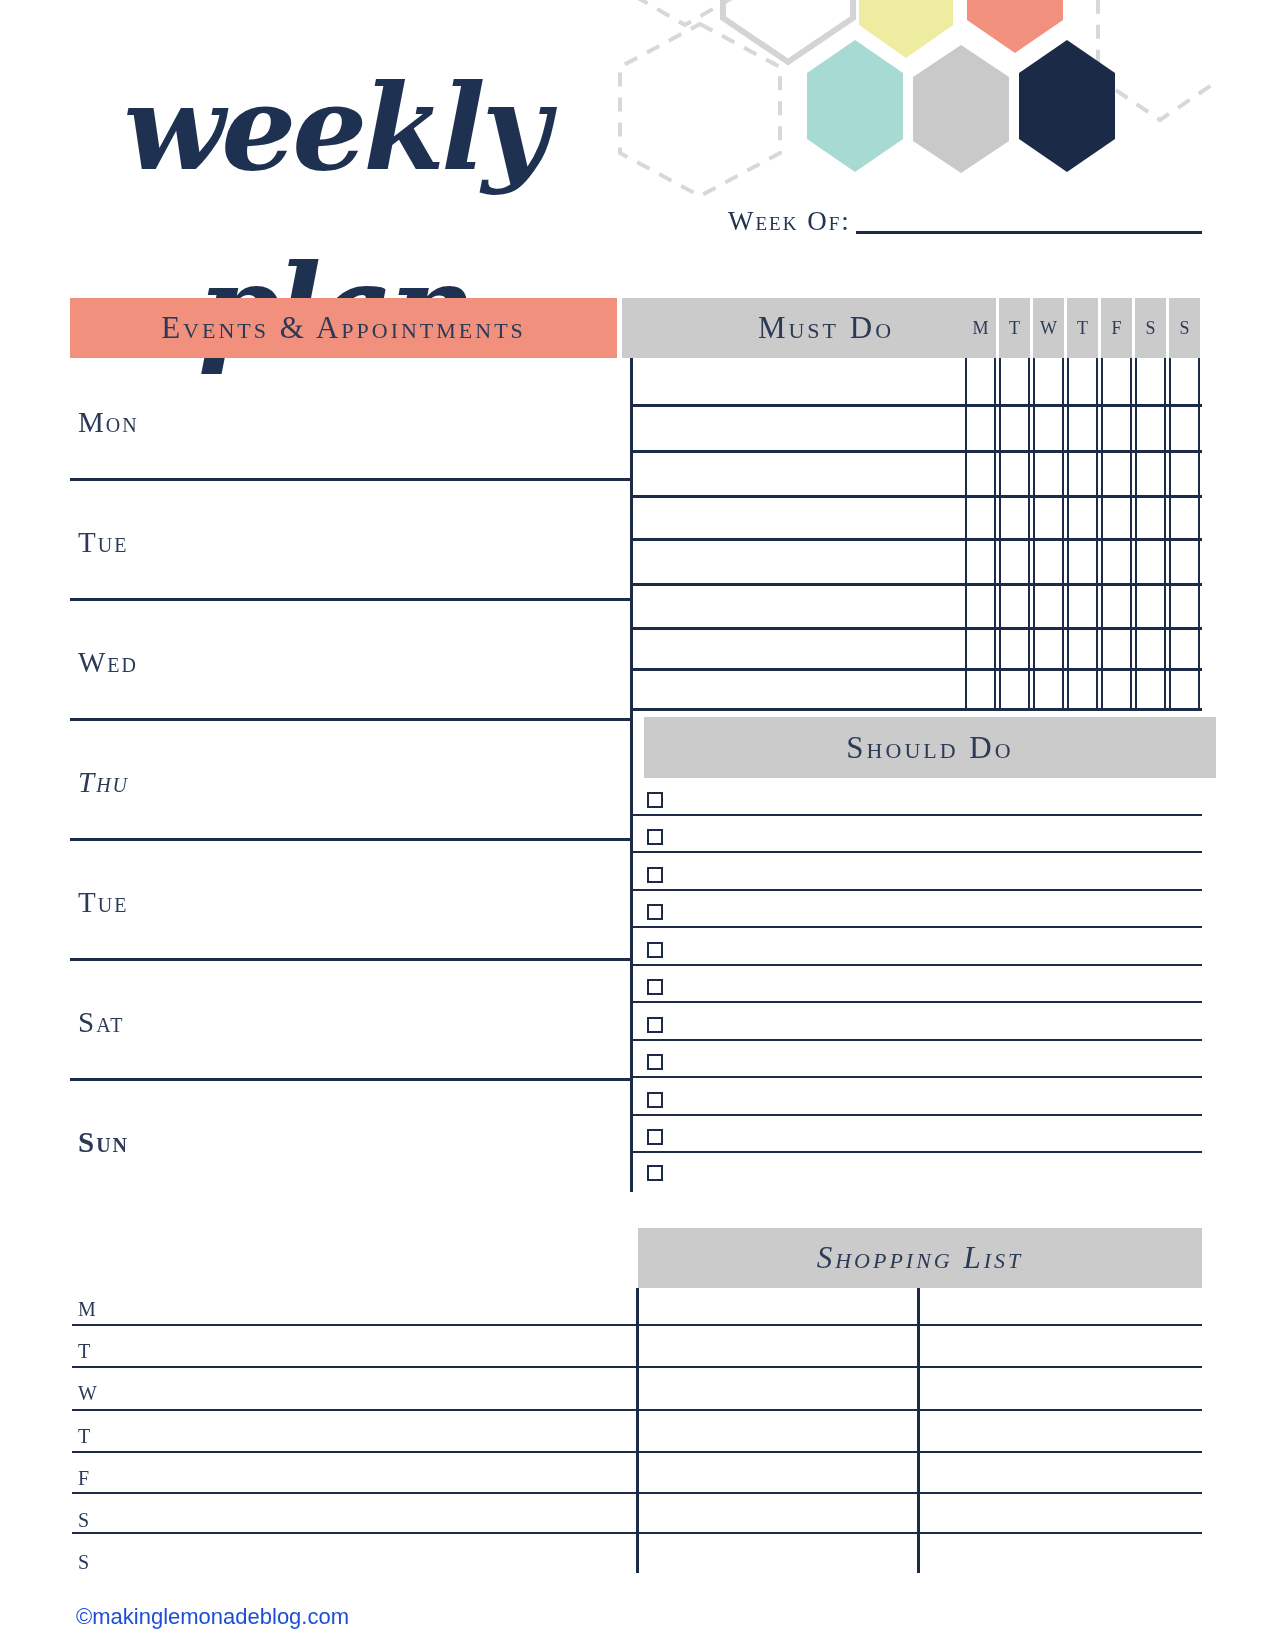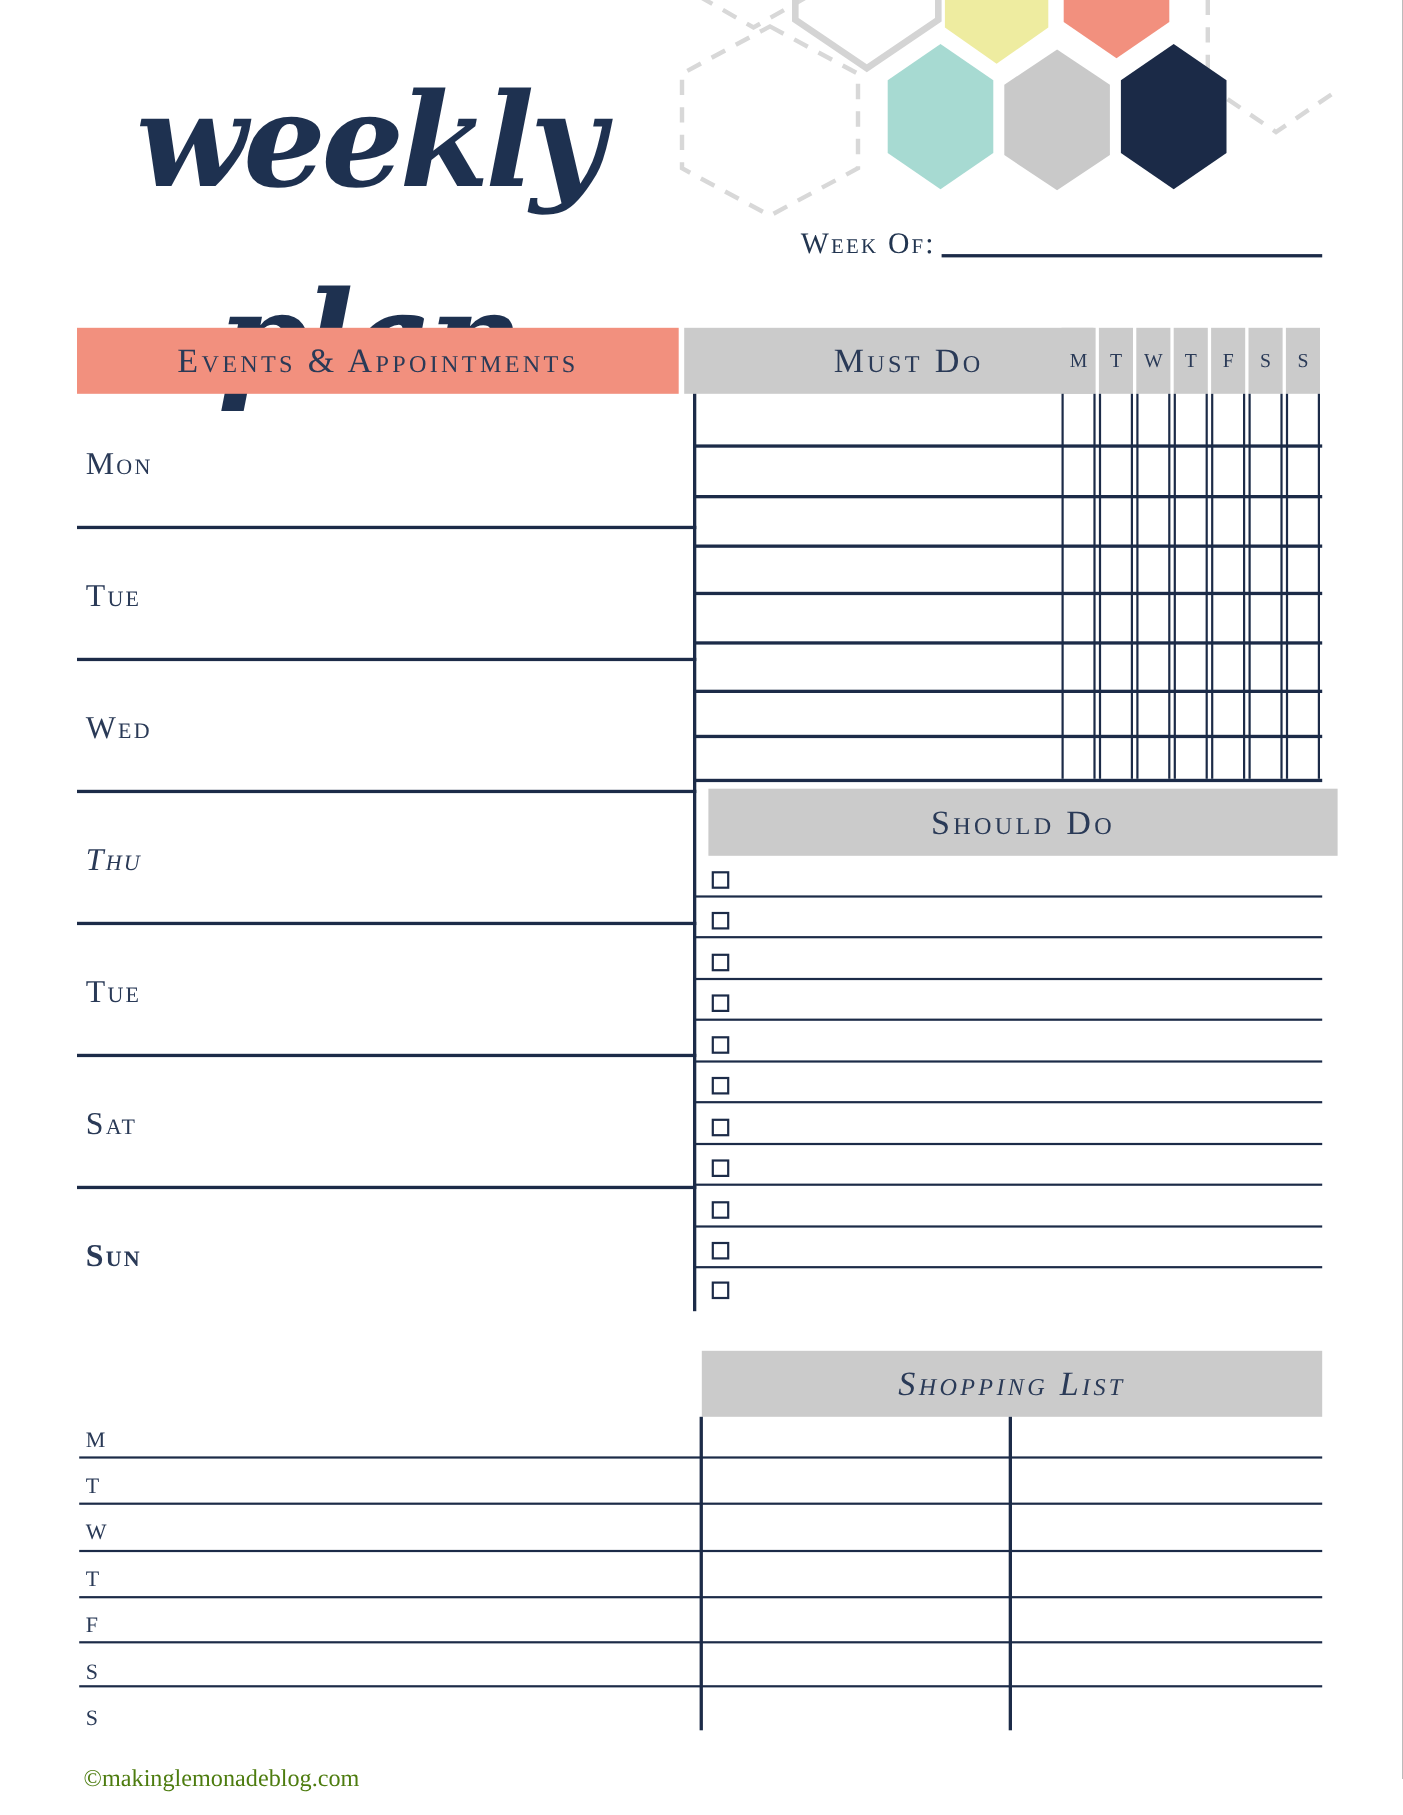--- a/index.html
+++ b/index.html
@@ -32,21 +32,21 @@
     font-size:18px; color:#2a3a57; background:var(--gray); height:60px;
   }
   .meal-letter{font-size:20px; color:#2a3a57; font-variant:small-caps;}
   .checkbox{
     width:12px; height:12px; border:2px solid var(--navy); background:#fff;
   }
   .weekof{
     font-variant:small-caps; font-size:27px; letter-spacing:2px; color:#223550;
   }
   .footer-credit{
-    font-family:Liberation Serif, serif; font-size:22px; color:#4d7c0f;
+    font-family:Liberation Sans, sans-serif; font-size:22px; color:#1d4ed8;
   }
 </style>
 </head>
 <body>
 
 <div class="page">
 
   <svg class="abs" style="left:600px;top:0;width:615px;height:200px;" viewBox="0 0 615 200">
 
     <polygon points="85,-145 160,-102 160,-18 85,25 10,-18 10,-102" fill="none" stroke="#d8d8d8" stroke-width="4" stroke-dasharray="14 11"></polygon>

